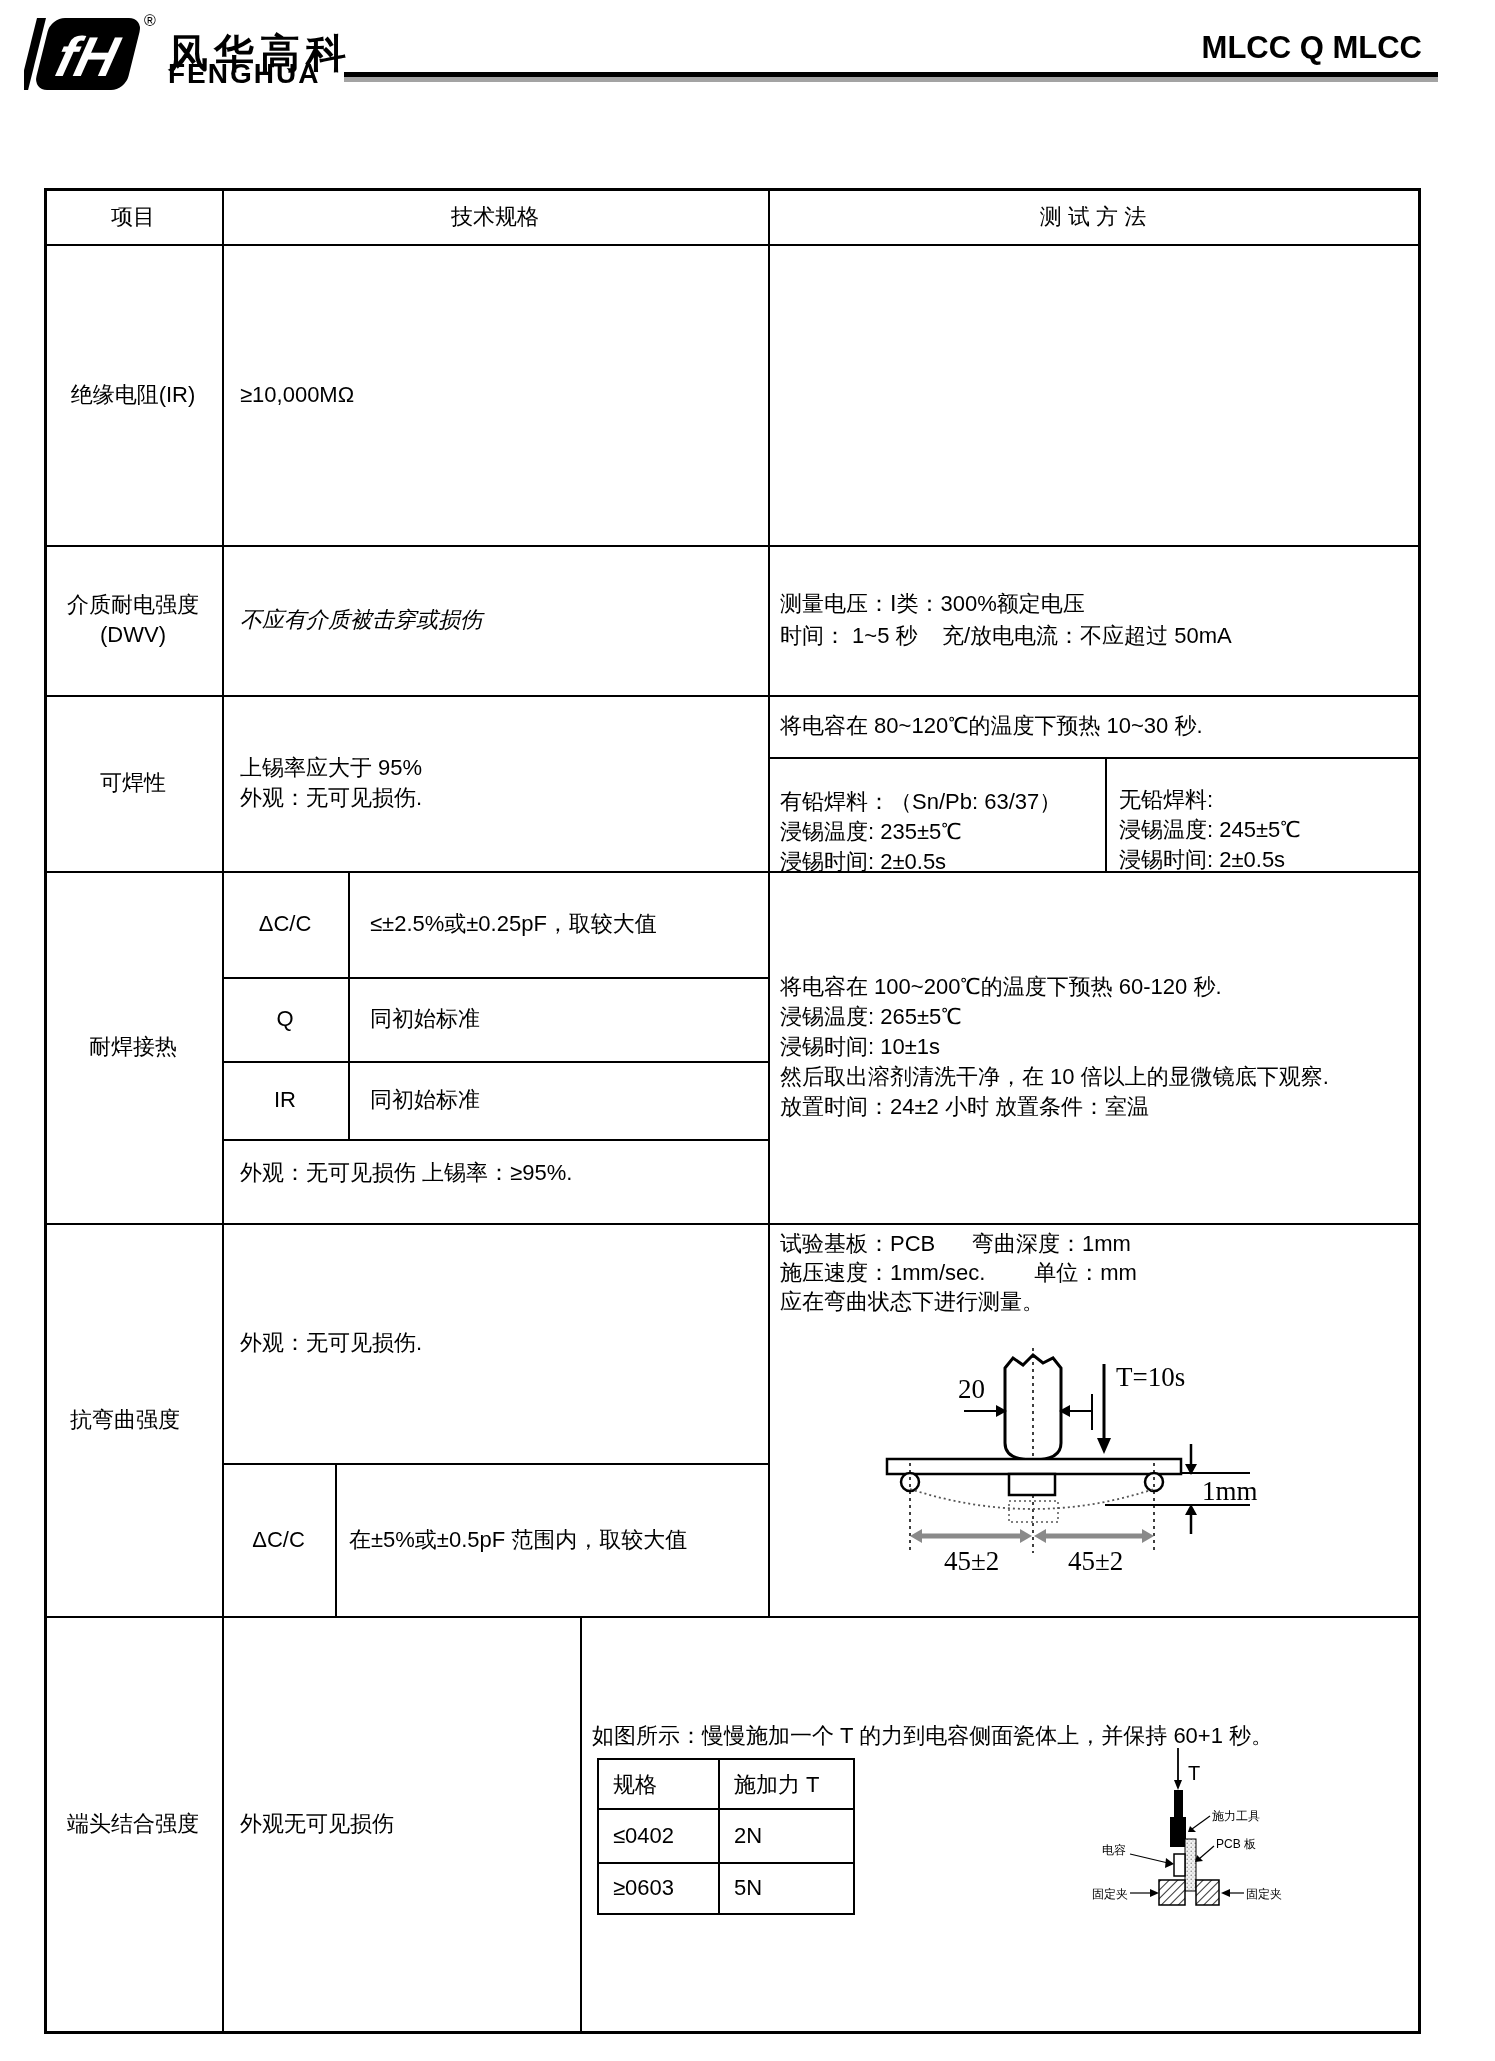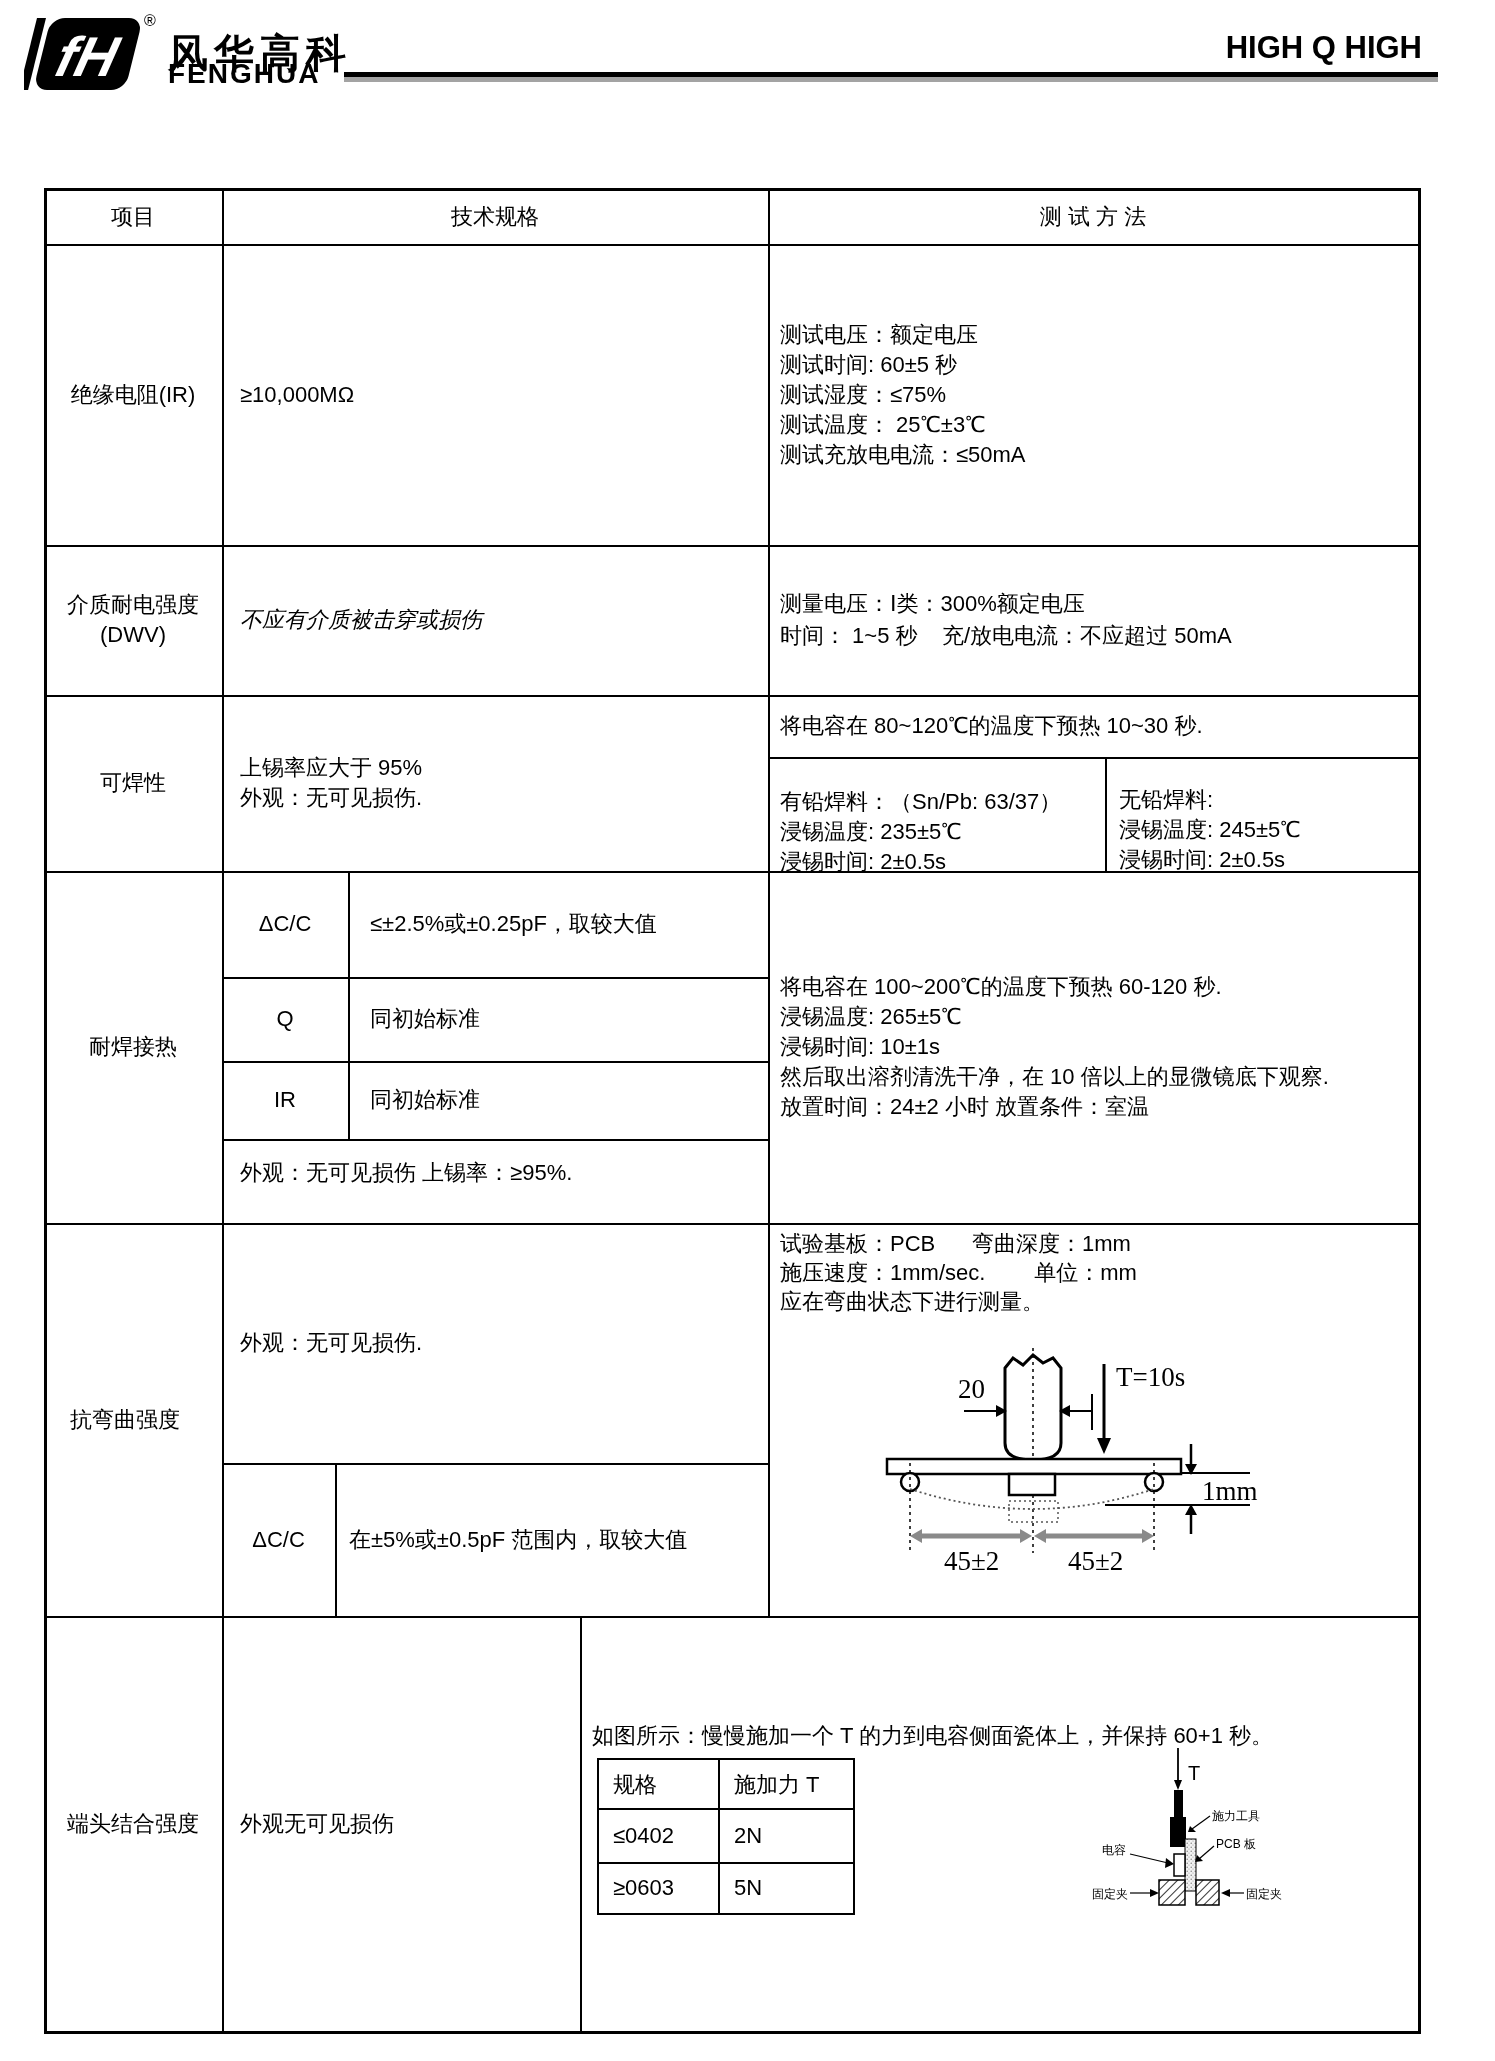--- a/index.html
+++ b/index.html
@@ -34,21 +34,21 @@
     <svg style="position:absolute;left:24px;top:14px;" width="124" height="80" viewBox="0 0 124 80">
       <g transform="skewX(-14) translate(18,0)">
         <rect x="-4" y="4" width="9" height="72" fill="#000"></rect>
         <rect x="10" y="4" width="92" height="72" rx="14" fill="#000"></rect>
         <text x="56" y="62" text-anchor="middle" font-size="56" font-weight="bold" font-style="italic" fill="#fff">fH</text>
       </g>
     </svg>
     <div class="reg">®</div>
     <div class="brand-cn">风华高科</div>
     <div class="brand-en">FENGHUA</div>
-    <div class="doc-title">HIGH Q HIGH</div>
+    <div class="doc-title">MLCC Q MLCC</div>
     <div class="rule-black"></div>
     <div class="rule-gray"></div>
   </div>
 
   <div>
     <div class="hl" style="left:44px;top:188px;width:1377px;height:3px;"></div>
     <div class="hl" style="left:44px;top:244px;width:1374px;"></div>
     <div class="hl" style="left:44px;top:545px;width:1374px;"></div>
     <div class="hl" style="left:44px;top:695px;width:1374px;"></div>
     <div class="hl" style="left:768px;top:757px;width:650px;"></div>
@@ -69,27 +69,20 @@
     <div class="vl" style="left:348px;top:871px;height:268px;"></div>
     <div class="vl" style="left:335px;top:1463px;height:153px;"></div>
   </div>
 
   <div class="cell c" style="left:44px;top:188px;width:178px;height:58px;">项目</div>
   <div class="cell c" style="left:222px;top:188px;width:546px;height:58px;">技术规格</div>
   <div class="cell c" style="left:768px;top:188px;width:650px;height:58px;">测 试 方 法</div>
 
   <div class="cell c" style="left:44px;top:244px;width:178px;height:301px;">绝缘电阻(IR)</div>
   <div class="cell pl18" style="left:222px;top:244px;width:546px;height:301px;">≥10,000MΩ</div>
-  <div class="cell lines pl12" style="left:768px;top:244px;width:648px;height:301px;">
-    <div>测试电压：额定电压</div>
-    <div>测试时间: 60±5 秒</div>
-    <div>测试湿度：≤75%</div>
-    <div>测试温度： 25℃±3℃</div>
-    <div>测试充放电电流：≤50mA</div>
-  </div>
 
   <div class="cell lines" style="left:44px;top:545px;width:178px;height:150px;align-items:center;">
     <div>介质耐电强度</div>
     <div>(DWV)</div>
   </div>
   <div class="cell pl18" style="left:222px;top:545px;width:546px;height:150px;font-style:italic;">不应有介质被击穿或损伤</div>
   <div class="cell lines pl12 lh32" style="left:768px;top:545px;width:648px;height:150px;">
     <div>测量电压：Ⅰ类：300%额定电压</div>
     <div>时间： 1~5 秒    充/放电电流：不应超过 50mA</div>
   </div>

